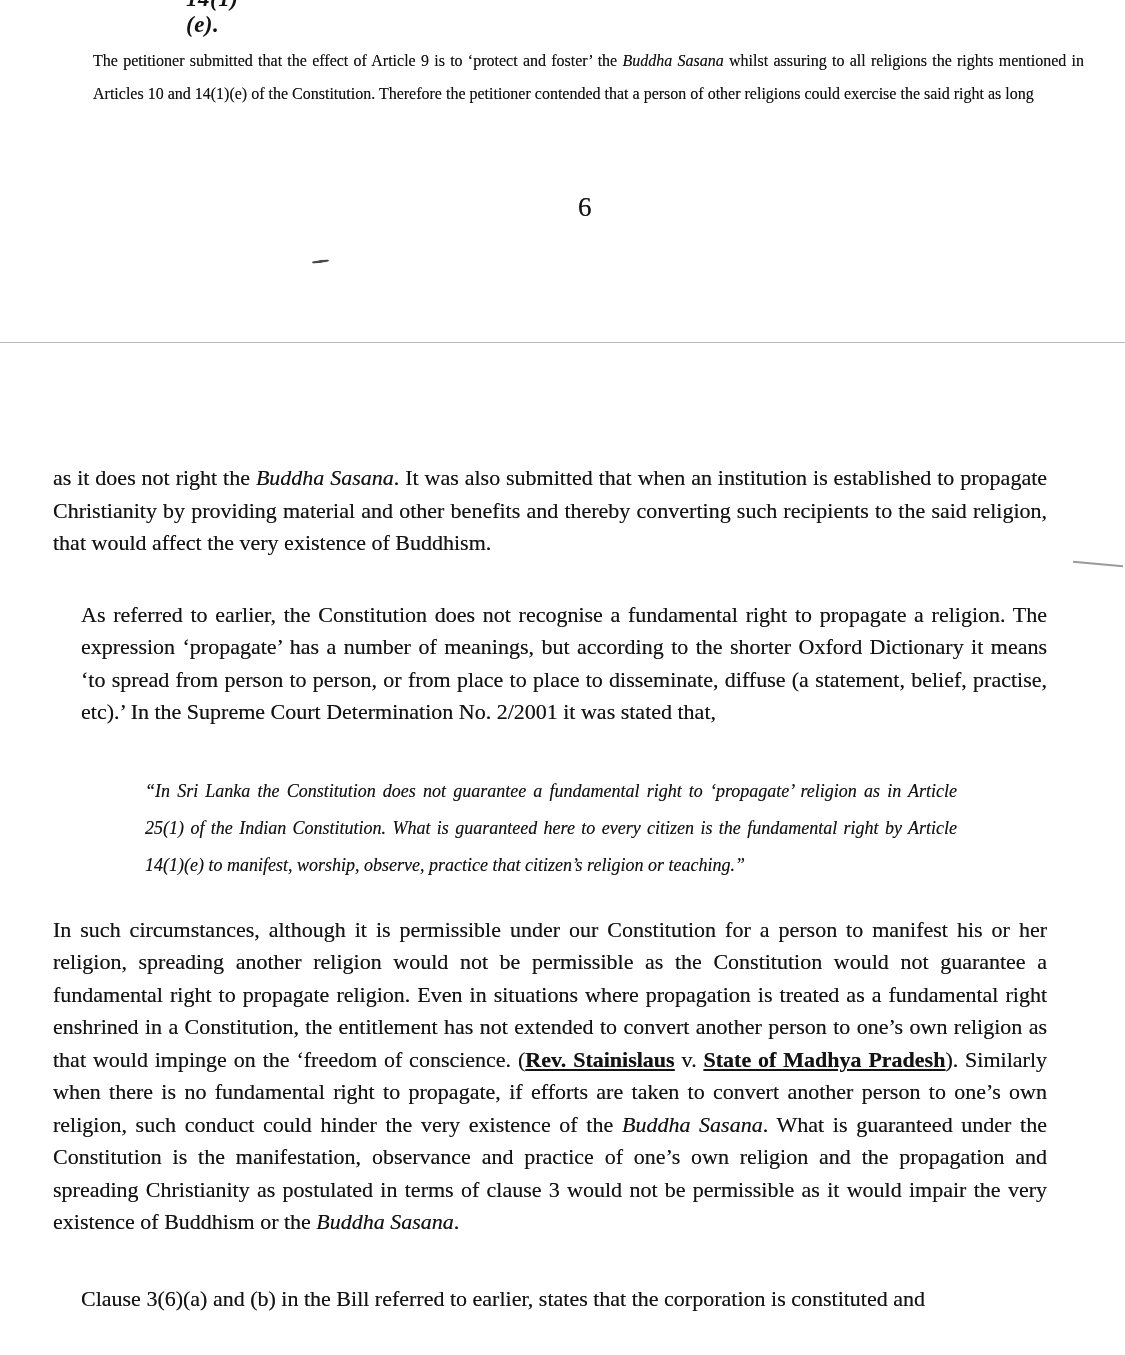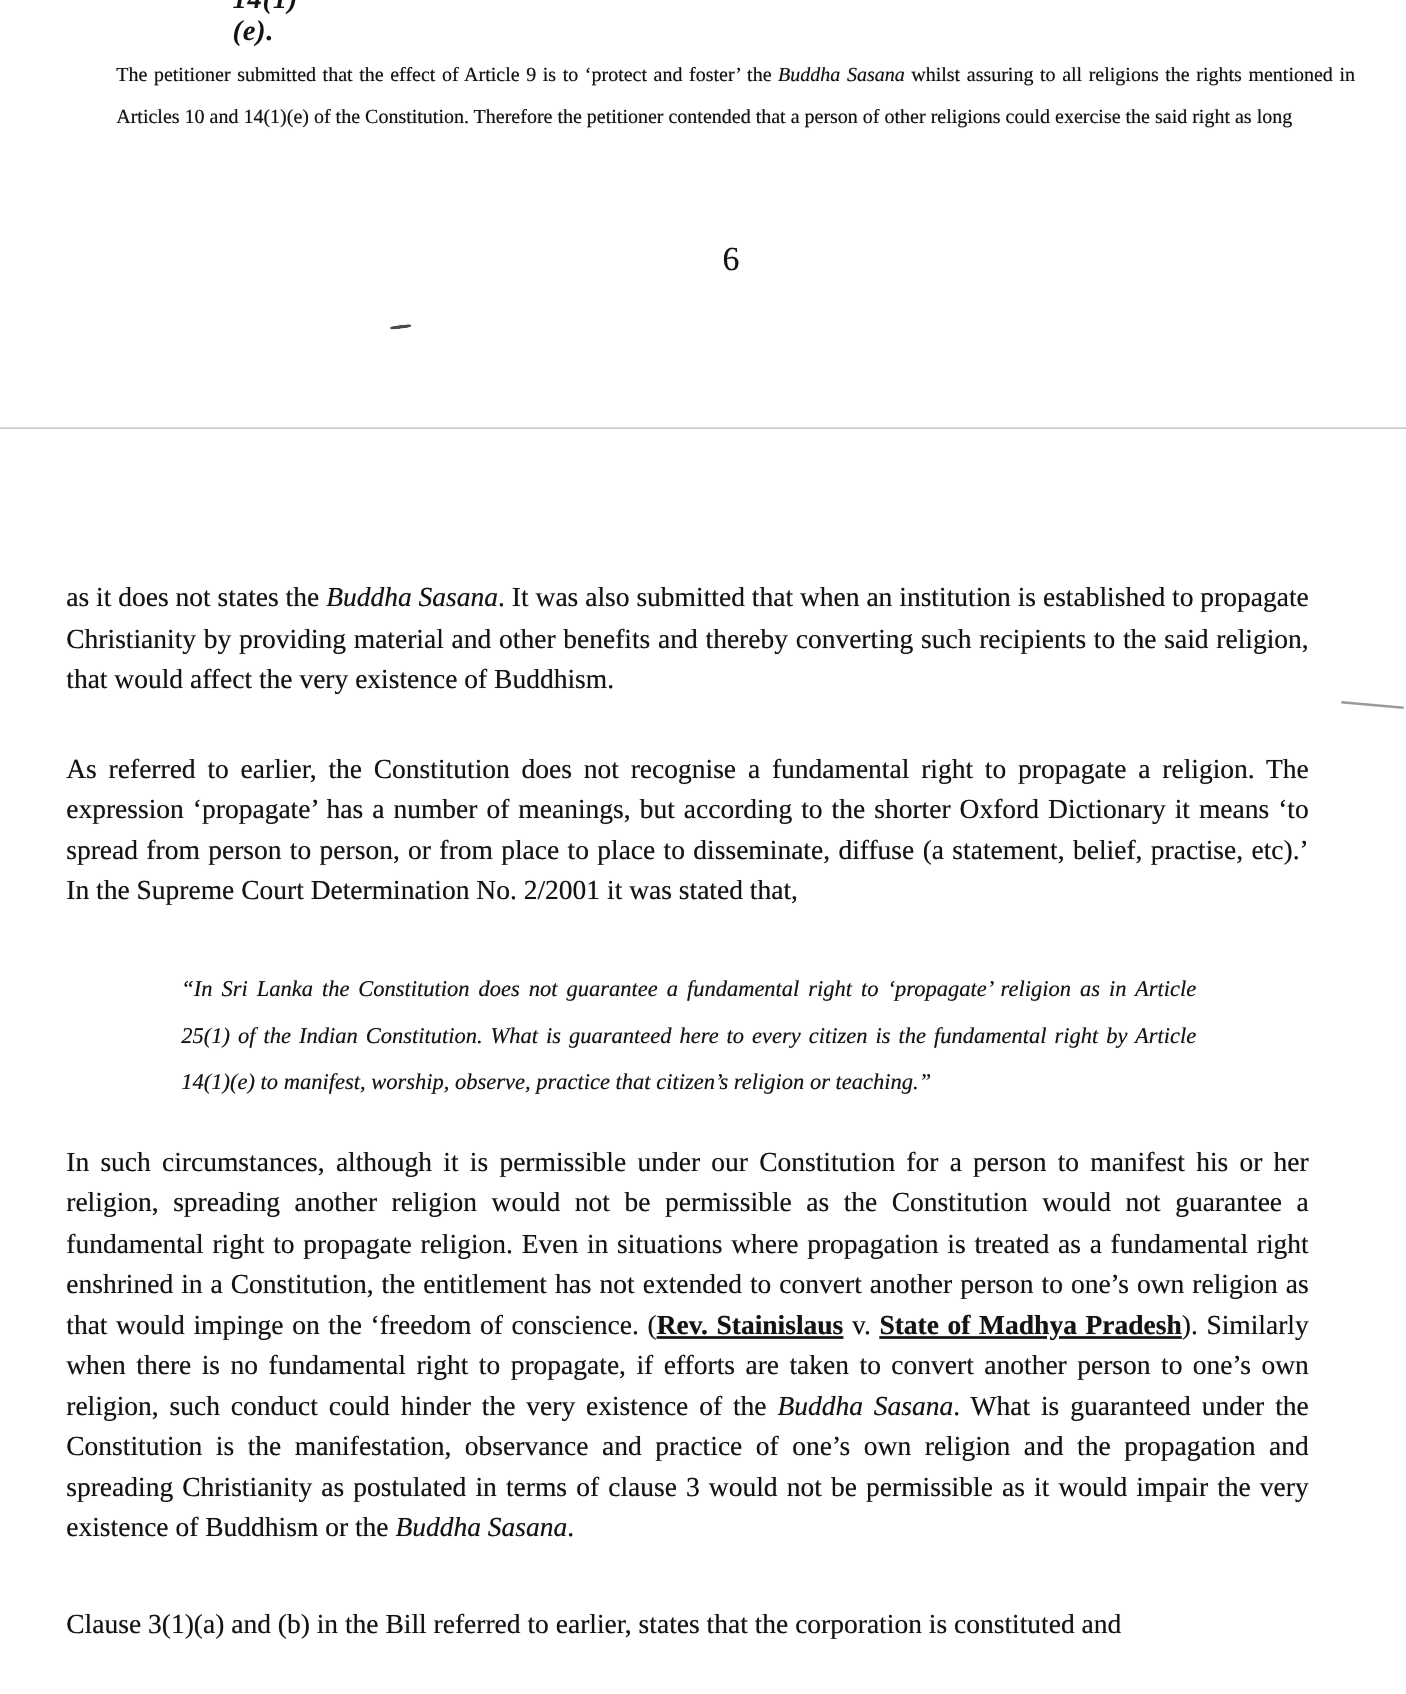--- a/index.html
+++ b/index.html
@@ -70,21 +70,21 @@
       #c2c2cb 100%);
     border-bottom: 1px solid #b9b9c2;
   }
 
   .main-text {
     position: absolute;
     left: 53px;
     top: 462px;
     width: 994px;
   }
-  .main-text .para + .para { margin-top: 39px; }
+  .main-text .para + .para { margin-top: 39px; margin-left: 28px; }
 
   .quote-block {
     margin: 44px 0 0 92px;
     width: 812px;
     font-size: 18px;
     line-height: 37px;
     font-style: italic;
     text-align: justify;
     text-justify: inter-word;
     text-shadow: 0 0 0.6px rgba(0,0,0,0.5);
@@ -130,22 +130,22 @@
 
   <div class="page-number">6</div>
 </div>
 
 <div class="artifact-tilde"></div>
 <div class="artifact-dash"></div>
 
 <div class="separator-band"></div>
 
 <div class="page-section main-text">
-  <p class="para"><span class="seg-n">as it does not states the </span><span class="seg-i">Buddha Sasana</span><span class="seg-n">.  It was also submitted that when an institution is established to propagate Christianity by providing material and other benefits and thereby converting such recipients to the said religion, that would affect the very existence of Buddhism.</span></p>
+  <p class="para"><span class="seg-n">as it does not right the </span><span class="seg-i">Buddha Sasana</span><span class="seg-n">.  It was also submitted that when an institution is established to propagate Christianity by providing material and other benefits and thereby converting such recipients to the said religion, that would affect the very existence of Buddhism.</span></p>
 
   <p class="para"><span class="seg-n">As referred to earlier, the Constitution does not recognise a fundamental right to propagate a religion.  The expression ‘propagate’ has a number of meanings, but according to the shorter Oxford Dictionary it means ‘to spread from person to person, or from place to place to disseminate, diffuse (a statement, belief, practise, etc).’  In the Supreme Court Determination No. 2/2001 it was stated that,</span></p>
 
   <blockquote class="quote-block"><span class="seg-n">“In Sri Lanka the Constitution does not guarantee a fundamental right to ‘propagate’ religion as in Article 25(1) of the Indian Constitution.  What is guaranteed here to every citizen is the fundamental right by Article 14(1)(e) to manifest, worship, observe, practice that citizen’s religion or teaching.”</span></blockquote>
 
   <p class="para after-quote"><span class="seg-n">In such circumstances, although it is permissible under our Constitution for a person to manifest his or her religion, spreading another religion would not be permissible as the Constitution would not guarantee a fundamental right to propagate religion.  Even in situations where propagation is treated as a fundamental right enshrined in a Constitution, the entitlement has not extended to convert another person to one’s own religion as that would impinge on the ‘freedom of conscience.  (</span><span class="seg-biu">Rev. Stainislaus</span><span class="seg-n"> v. </span><span class="seg-biu">State of Madhya Pradesh</span><span class="seg-n">).  Similarly when there is no fundamental right to propagate, if efforts are taken to convert another person to one’s own religion, such conduct could hinder the very existence of the </span><span class="seg-i">Buddha Sasana</span><span class="seg-n">.  What is guaranteed under the Constitution is the manifestation, observance and practice of one’s own religion and the propagation and spreading Christianity as postulated in terms of clause 3 would not be permissible as it would impair the very existence of Buddhism or the </span><span class="seg-i">Buddha Sasana</span><span class="seg-n">.</span></p>
 
-  <p class="para last-para"><span class="seg-n">Clause 3(1)(a) and (b) in the Bill referred to earlier, states that the corporation is constituted and</span></p>
+  <p class="para last-para"><span class="seg-n">Clause 3(6)(a) and (b) in the Bill referred to earlier, states that the corporation is constituted and</span></p>
 </div>
 
 </body></html>

